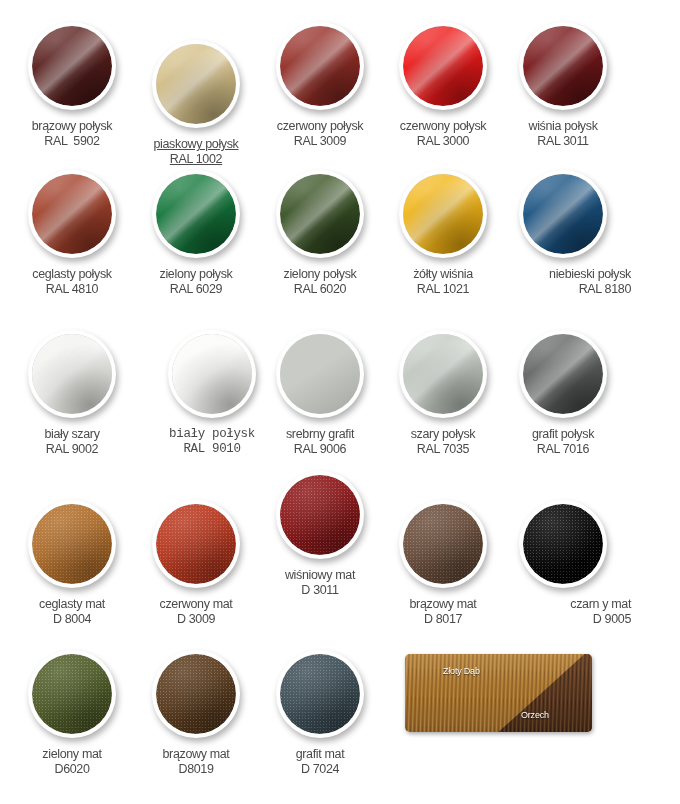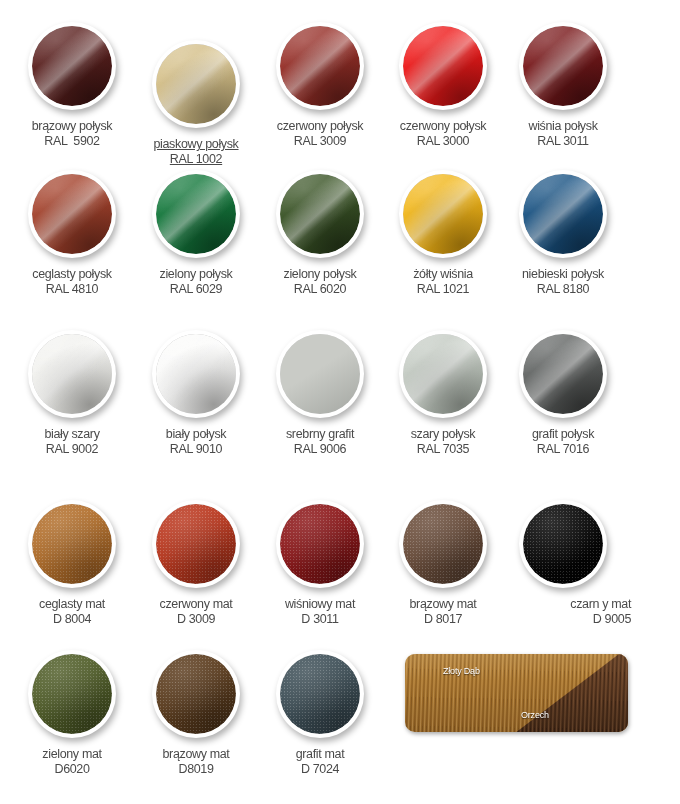--- a/index.html
+++ b/index.html
@@ -146,23 +146,23 @@
     white-space: pre;
   }
 
   
   .wood-cell {
     position: absolute;
     width: 190px;
   }
   .wood-panel {
     position: relative;
-    width: 223px;
+    width: 187px;
     height: 78px;
-    border-radius: 10px;
+    border-radius: 5px;
     overflow: hidden;
     box-shadow: 1px 2px 4px rgba(0,0,0,0.35);
   }
   .wood-left,
   .wood-right {
     position: absolute;
     inset: 0;
   }
   .wood-left {
     background-color: #a9762f;
@@ -336,21 +336,21 @@
             <div class="chip-gloss"></div>
             <div class="chip-shade"></div>
           </div>
         </div>
       </div>
       <div class="labels">
         <span class="label-name">żółty wiśnia</span>
         <span class="label-code">RAL 1021</span>
       </div>
     </div>
-    <div class="swatch-cell" style="left: 495px; top: 170px;">
+    <div class="swatch-cell" style="left: 495px; top: 170px; text-align: right;">
       <div class="chip-wrap">
         <div class="chip gloss">
           <div class="chip-inner">
             <div class="chip-color" style="background: linear-gradient(148deg, rgb(28, 85, 133) 0%, rgb(28, 85, 133) 45%, rgb(15, 58, 94) 100%);"></div>
             <div class="chip-gloss"></div>
             <div class="chip-shade"></div>
           </div>
         </div>
       </div>
       <div class="labels">
@@ -366,21 +366,21 @@
             <div class="chip-gloss"></div>
             <div class="chip-shade"></div>
           </div>
         </div>
       </div>
       <div class="labels">
         <span class="label-name">biały szary</span>
         <span class="label-code">RAL 9002</span>
       </div>
     </div>
-    <div class="swatch-cell" style="left: 128px; top: 330px;">
+    <div class="swatch-cell" style="left: 144px; top: 330px; font-family: Liberation Mono, monospace;">
       <div class="chip-wrap">
         <div class="chip gloss">
           <div class="chip-inner">
             <div class="chip-color" style="background: linear-gradient(148deg, rgb(251, 251, 250) 0%, rgb(251, 251, 250) 45%, rgb(226, 226, 224) 100%);"></div>
             <div class="chip-gloss"></div>
             <div class="chip-shade"></div>
           </div>
         </div>
       </div>
       <div class="labels">
@@ -456,21 +456,21 @@
             <div class="chip-grain"></div>
             <div class="chip-shade"></div>
           </div>
         </div>
       </div>
       <div class="labels">
         <span class="label-name">czerwony mat</span>
         <span class="label-code">D 3009</span>
       </div>
     </div>
-    <div class="swatch-cell" style="left: 252px; top: 500px;">
+    <div class="swatch-cell" style="left: 252px; top: 471px;">
       <div class="chip-wrap">
         <div class="chip matte">
           <div class="chip-inner">
             <div class="chip-color" style="background: linear-gradient(148deg, rgb(142, 26, 28) 0%, rgb(142, 26, 28) 45%, rgb(106, 16, 18) 100%);"></div>
             <div class="chip-grain"></div>
             <div class="chip-shade"></div>
           </div>
         </div>
       </div>
       <div class="labels">

